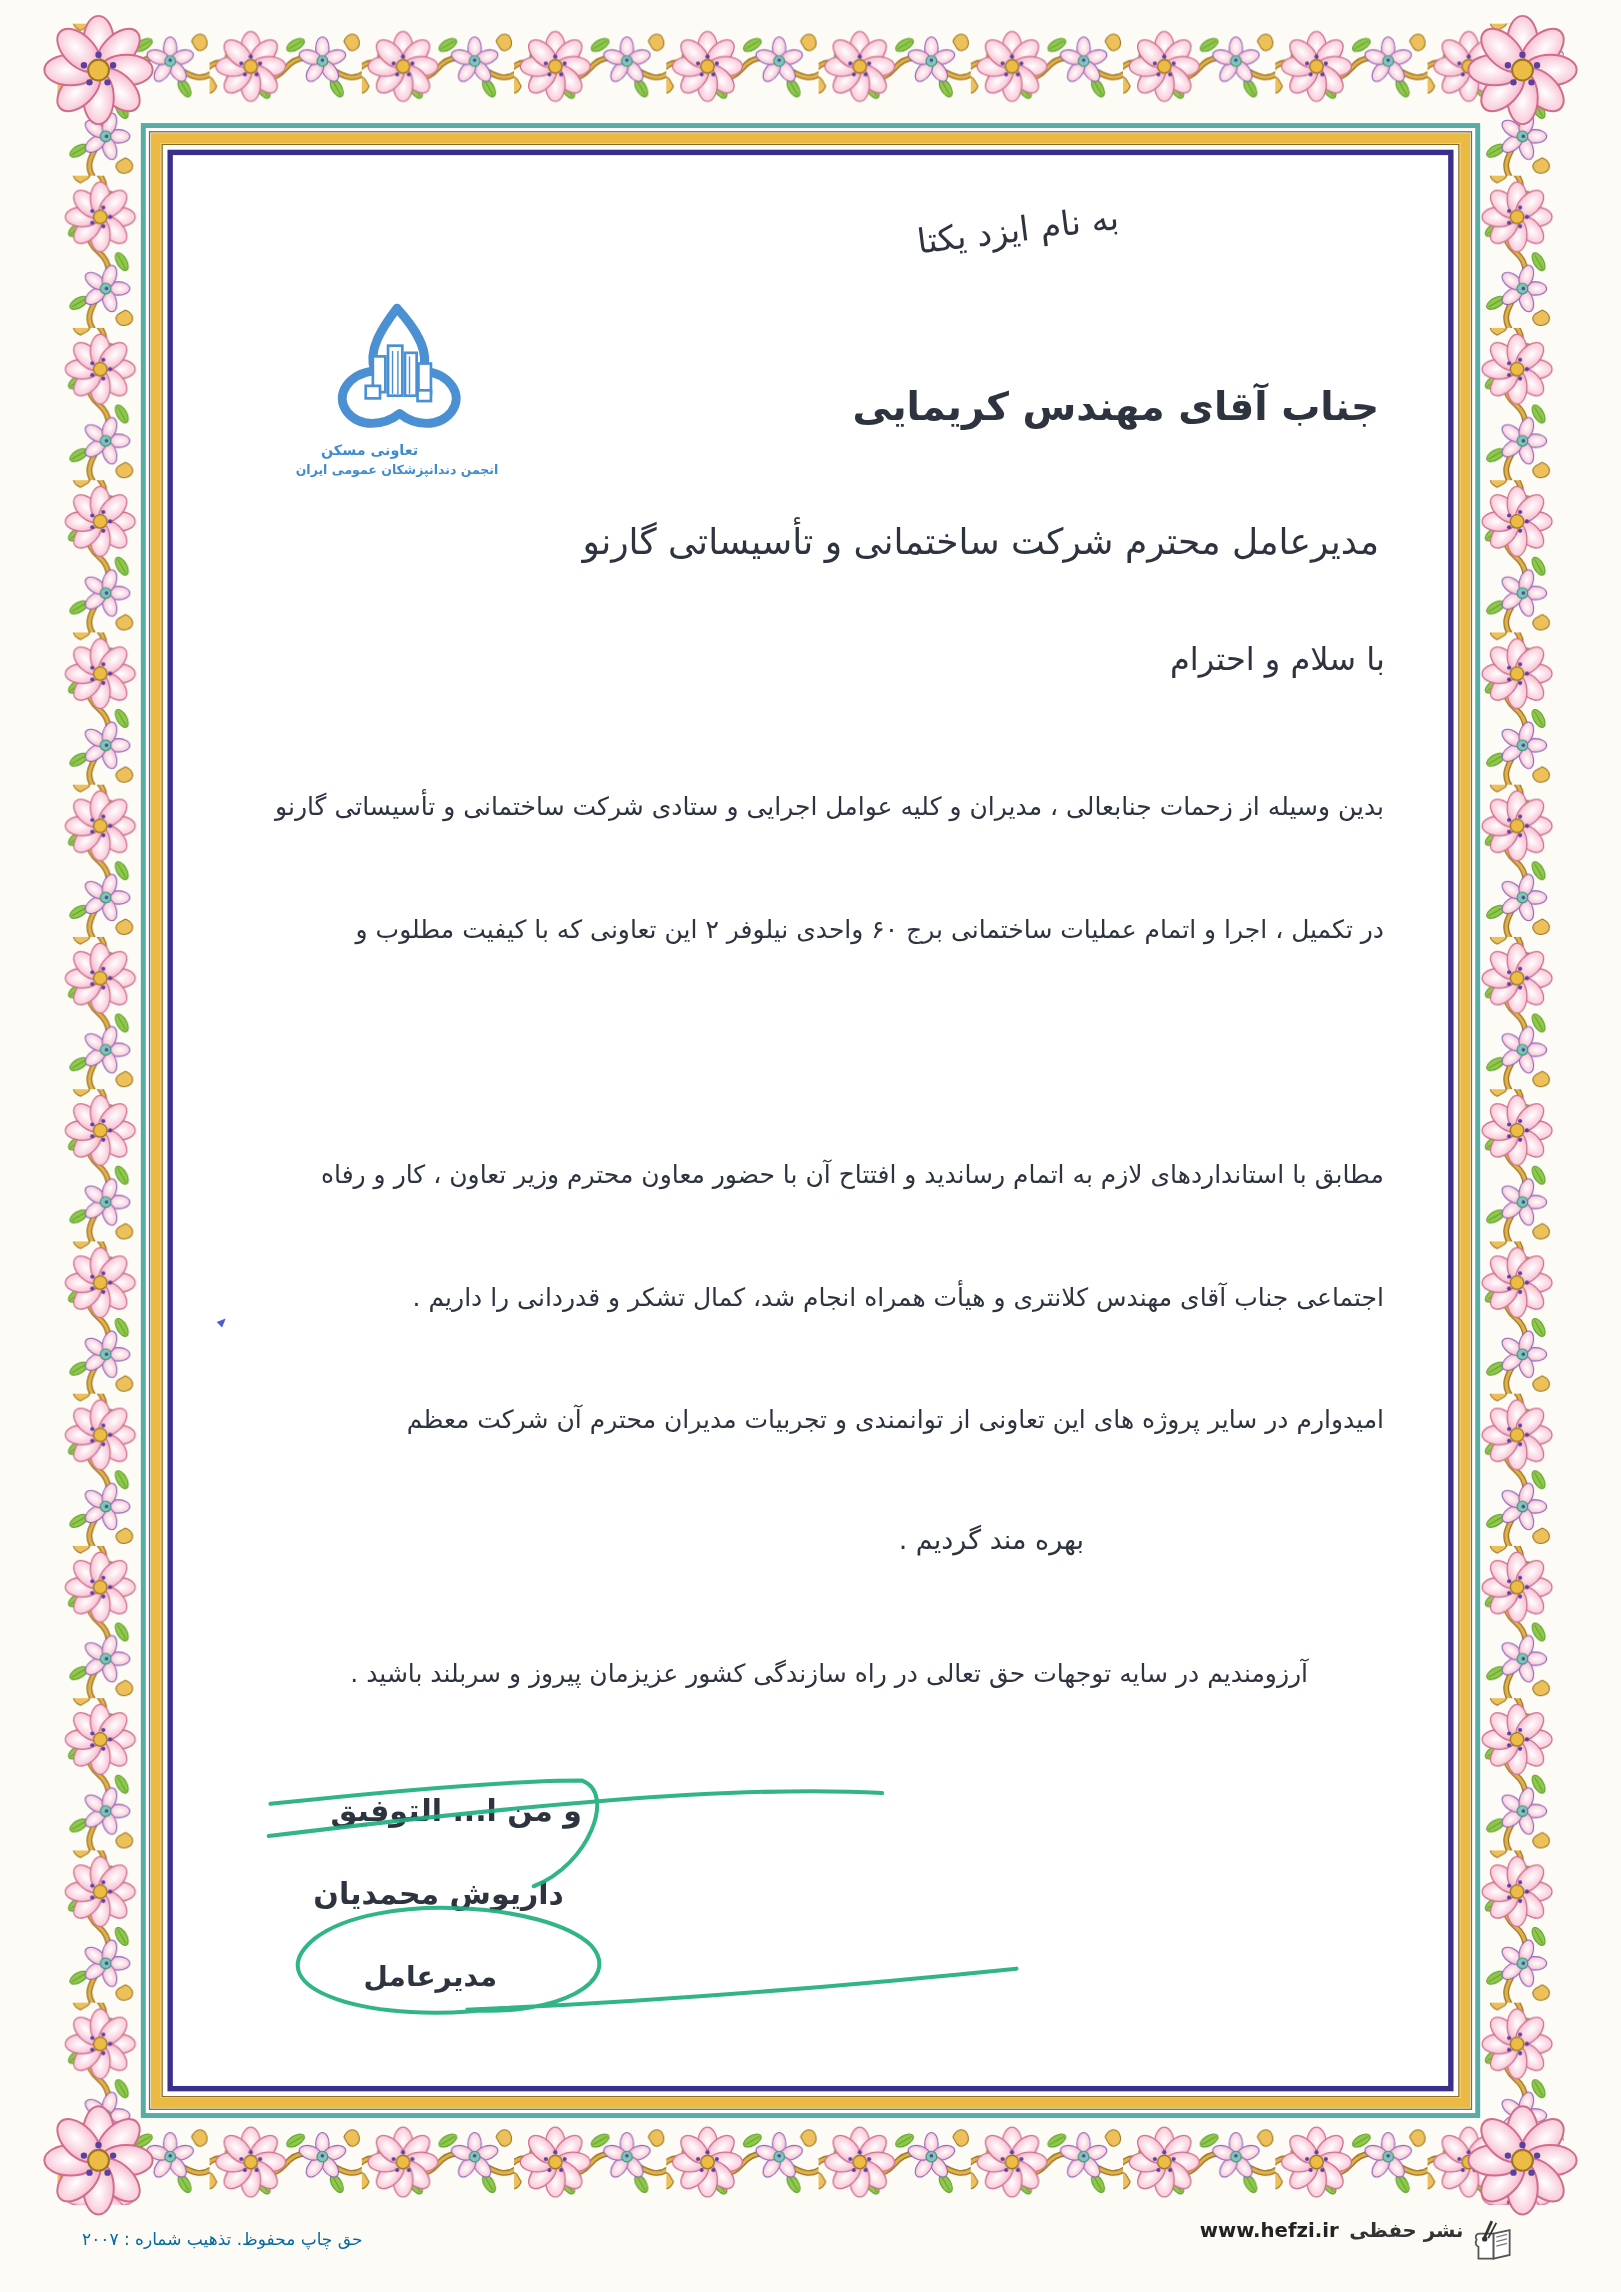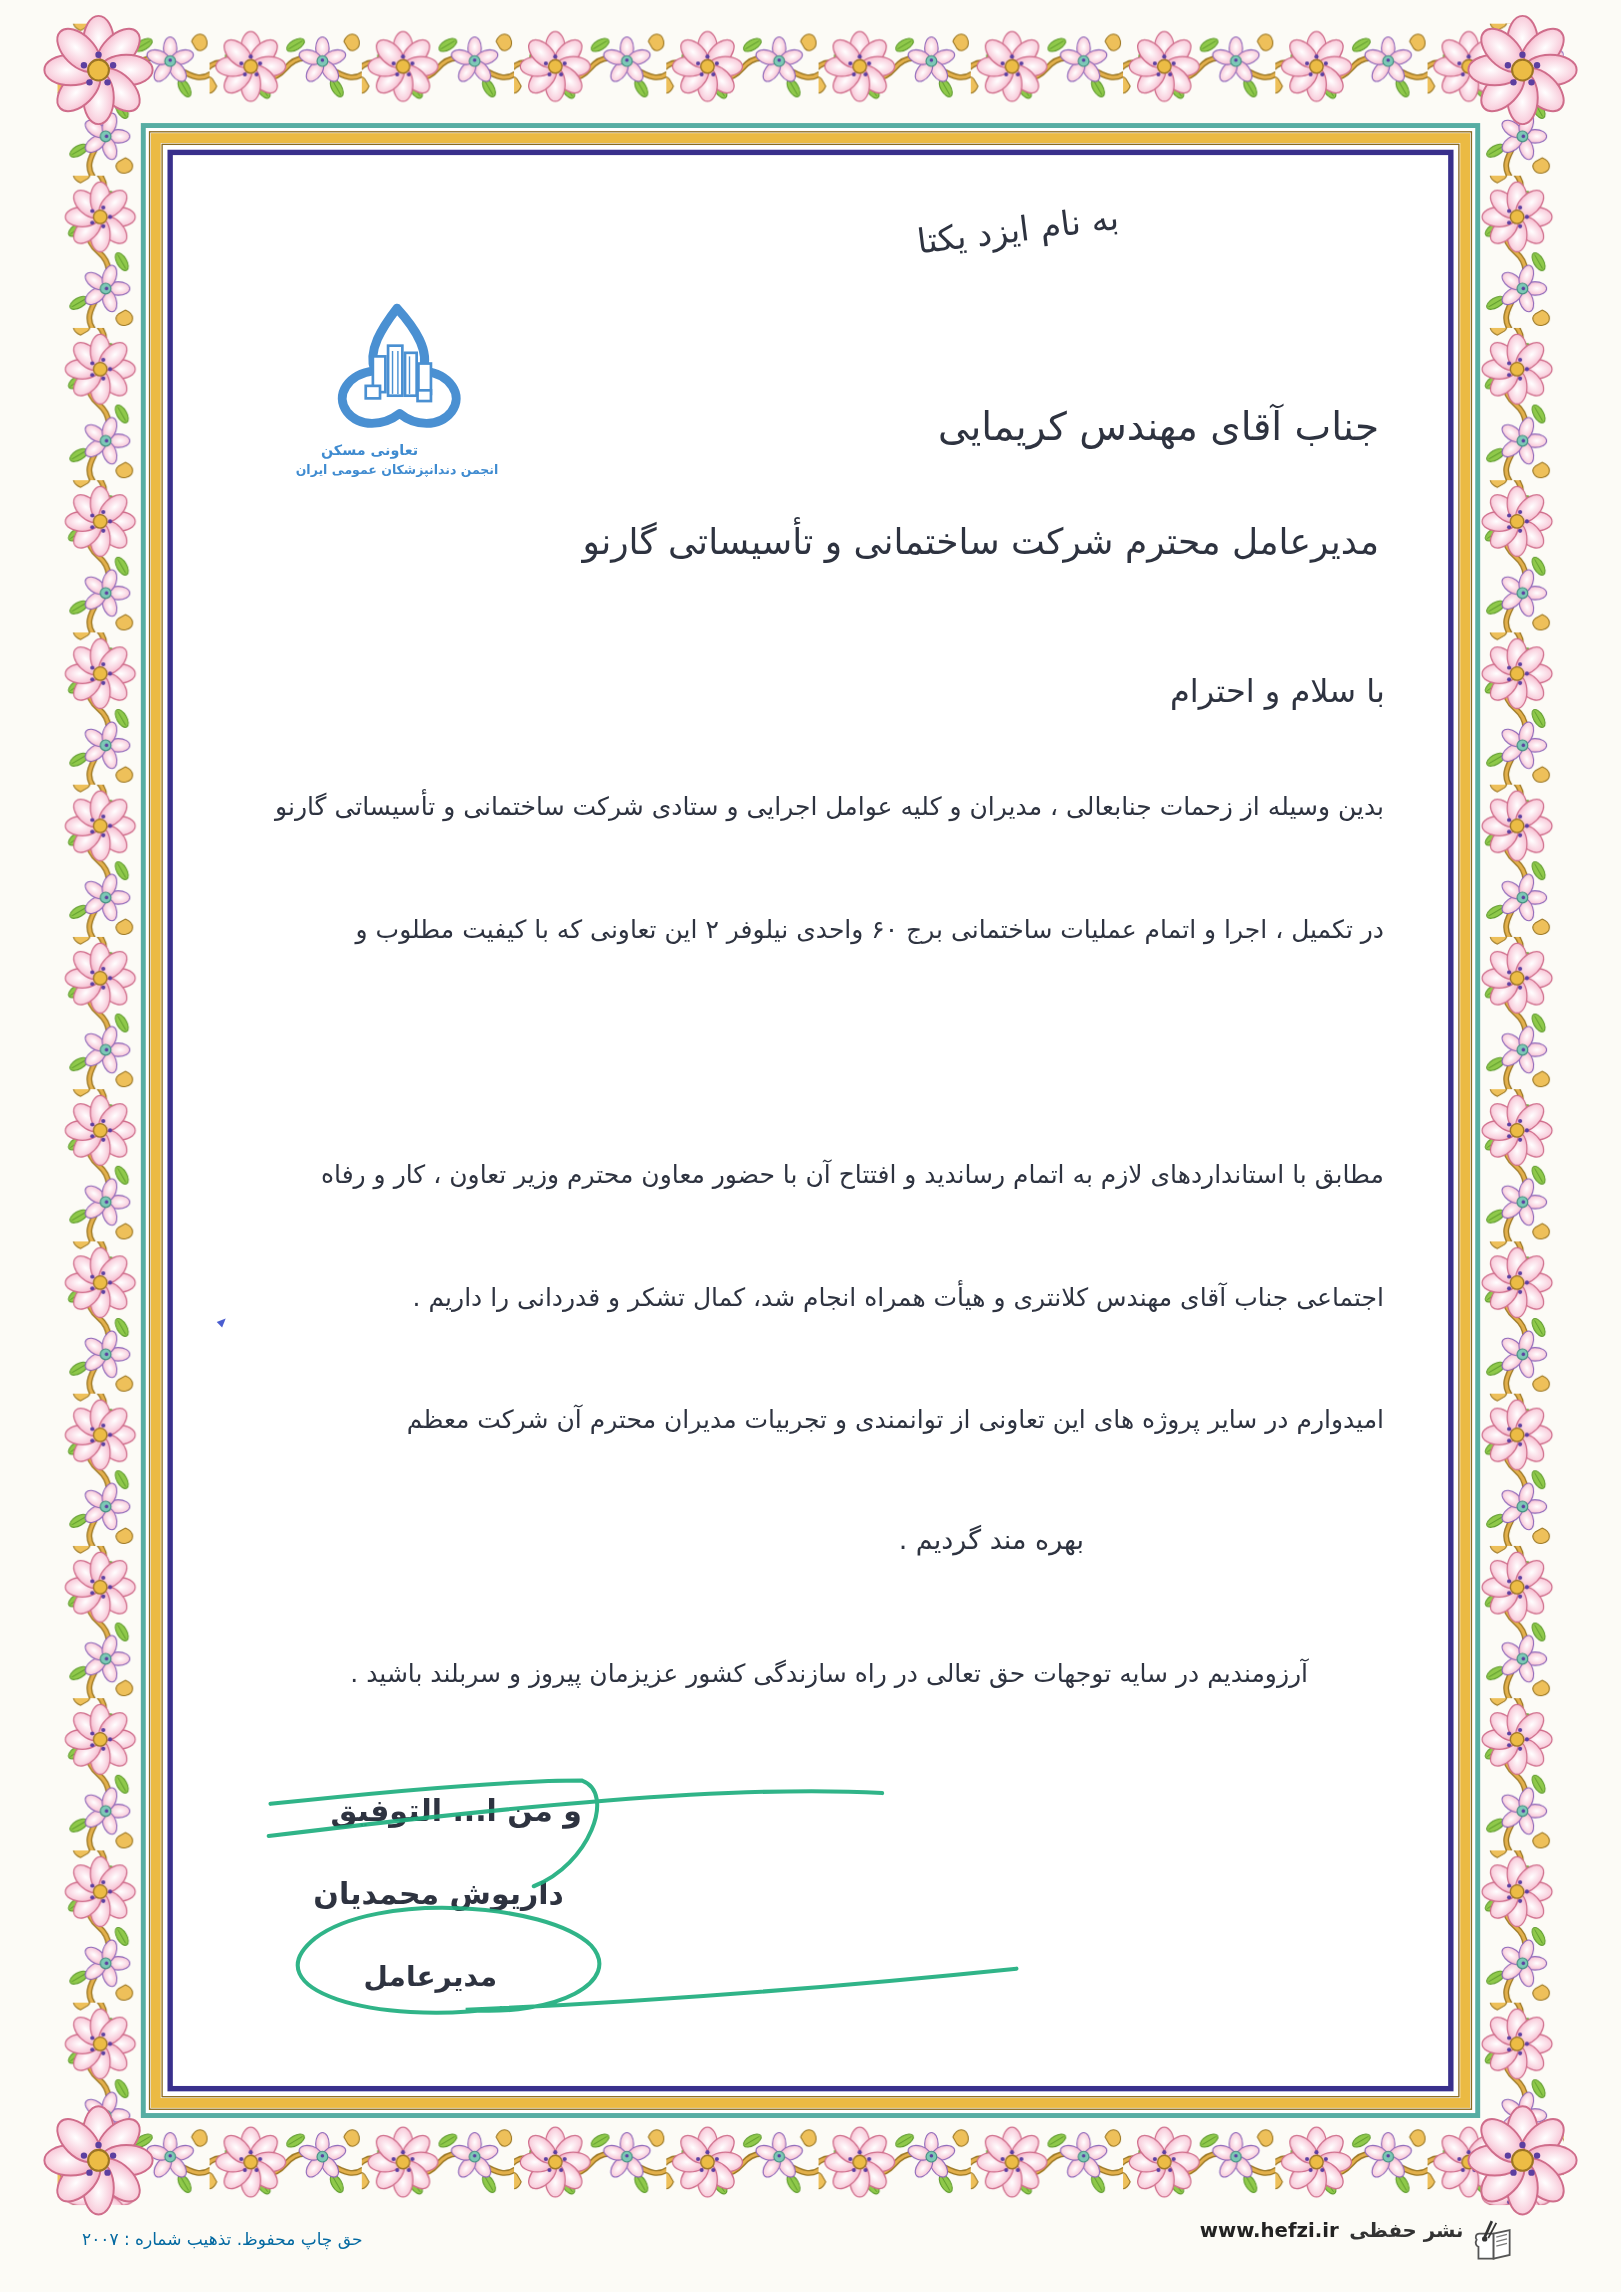--- a/index.html
+++ b/index.html
@@ -4,23 +4,23 @@
 <style>
   html,body{margin:0;padding:0;background:#efede6;}
   .page{
     position:relative;width:1621px;height:2293px;margin:0 auto;
     background:#fcfbf6;overflow:hidden;
     font-family:"DejaVu Sans",sans-serif;color:#2e3340;
   }
   .abs{position:absolute;}
   .t{position:absolute;direction:rtl;white-space:nowrap;color:#2e3340;line-height:1.35;}
   .bismillah{font-size:34px;transform:rotate(-7deg);transform-origin:100% 50%;}
-  .heading1{font-size:39px;font-weight:normal;margin-top:20px;}
+  .heading1{font-size:39px;font-weight:bold;}
   .heading2{font-size:36px;font-weight:normal;padding-left:35px;}
-  .salutation{font-size:32px;margin-top:32px;}
+  .salutation{font-size:32px;}
   .body-line{font-size:25px;}
   .frag{font-size:27px;}
   .closing{font-size:25px;}
   .sig-invocation{font-size:30px;font-weight:bold;}
   .sig-name{font-size:30px;font-weight:bold;}
   .sig-title{font-size:28px;font-weight:bold;}
   .logo-text1{font-size:14.3px;font-weight:bold;color:#3f8bd0;text-align:left;}
   .logo-text2{font-size:12.5px;font-weight:bold;color:#3f8bd0;text-align:center;}
   .footer-left{font-size:17px;color:#0369a1;}
   .publisher-row{position:absolute;display:flex;align-items:flex-start;gap:10.7px;direction:ltr;}

